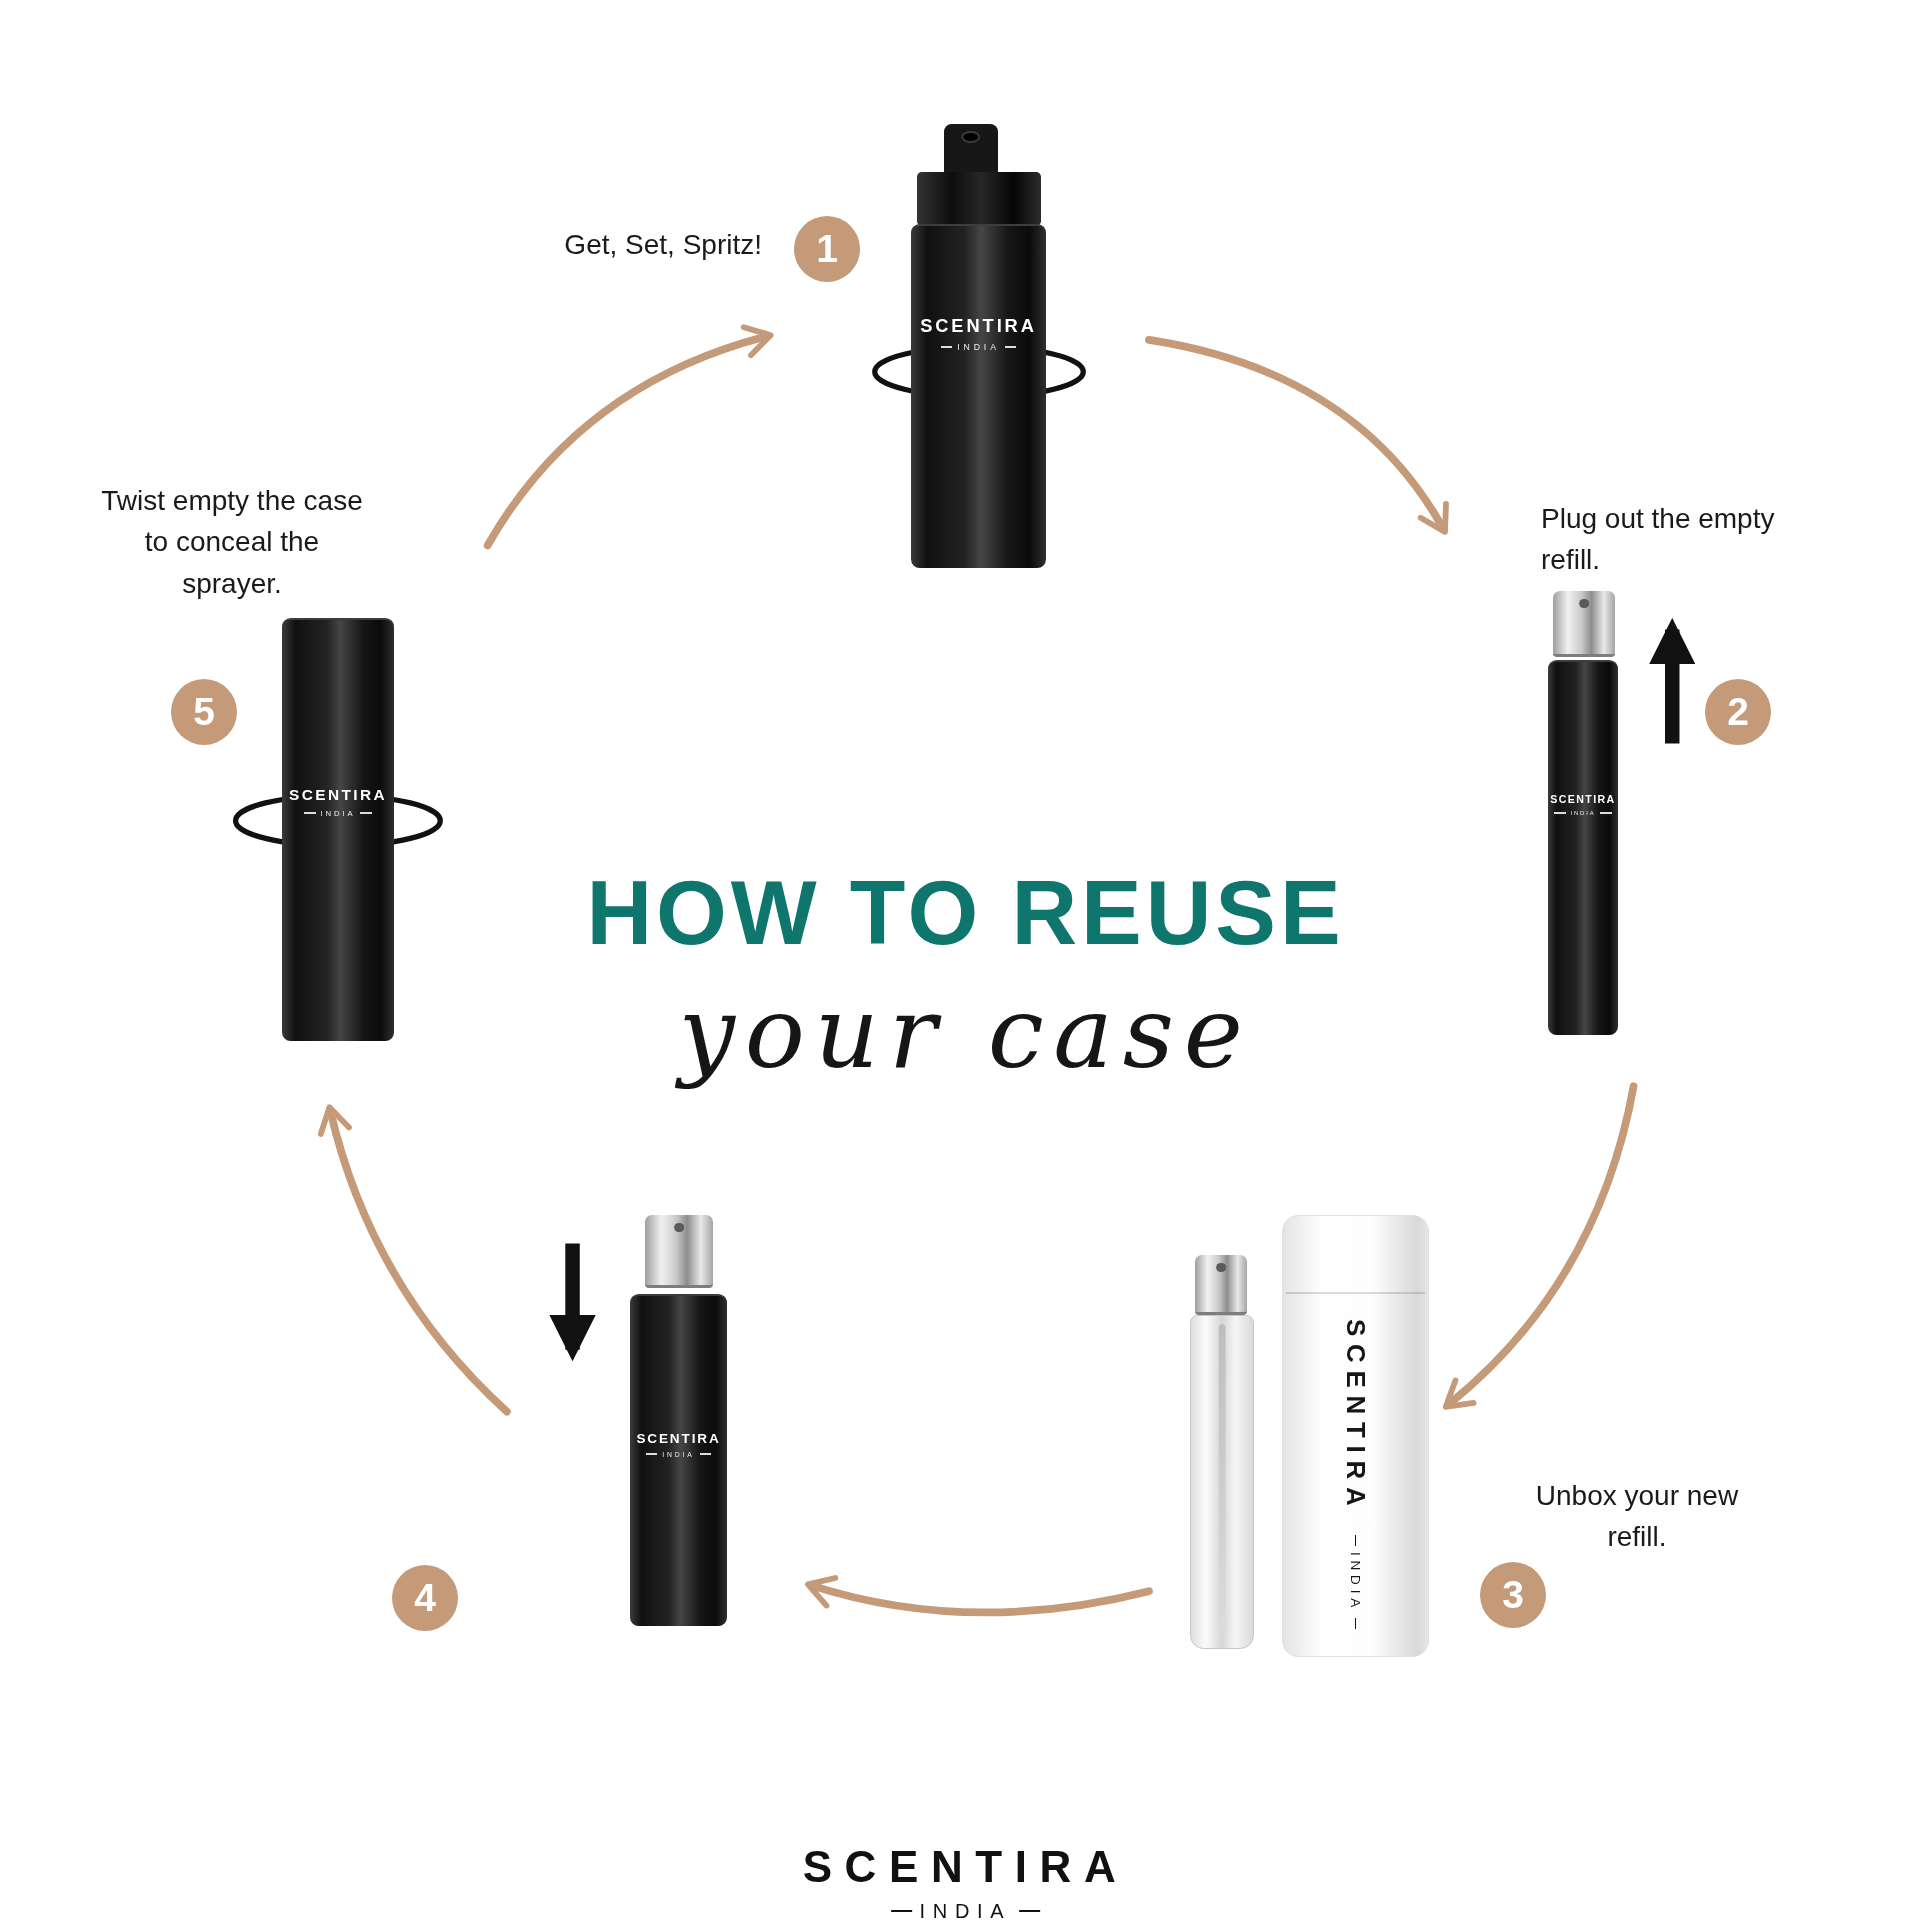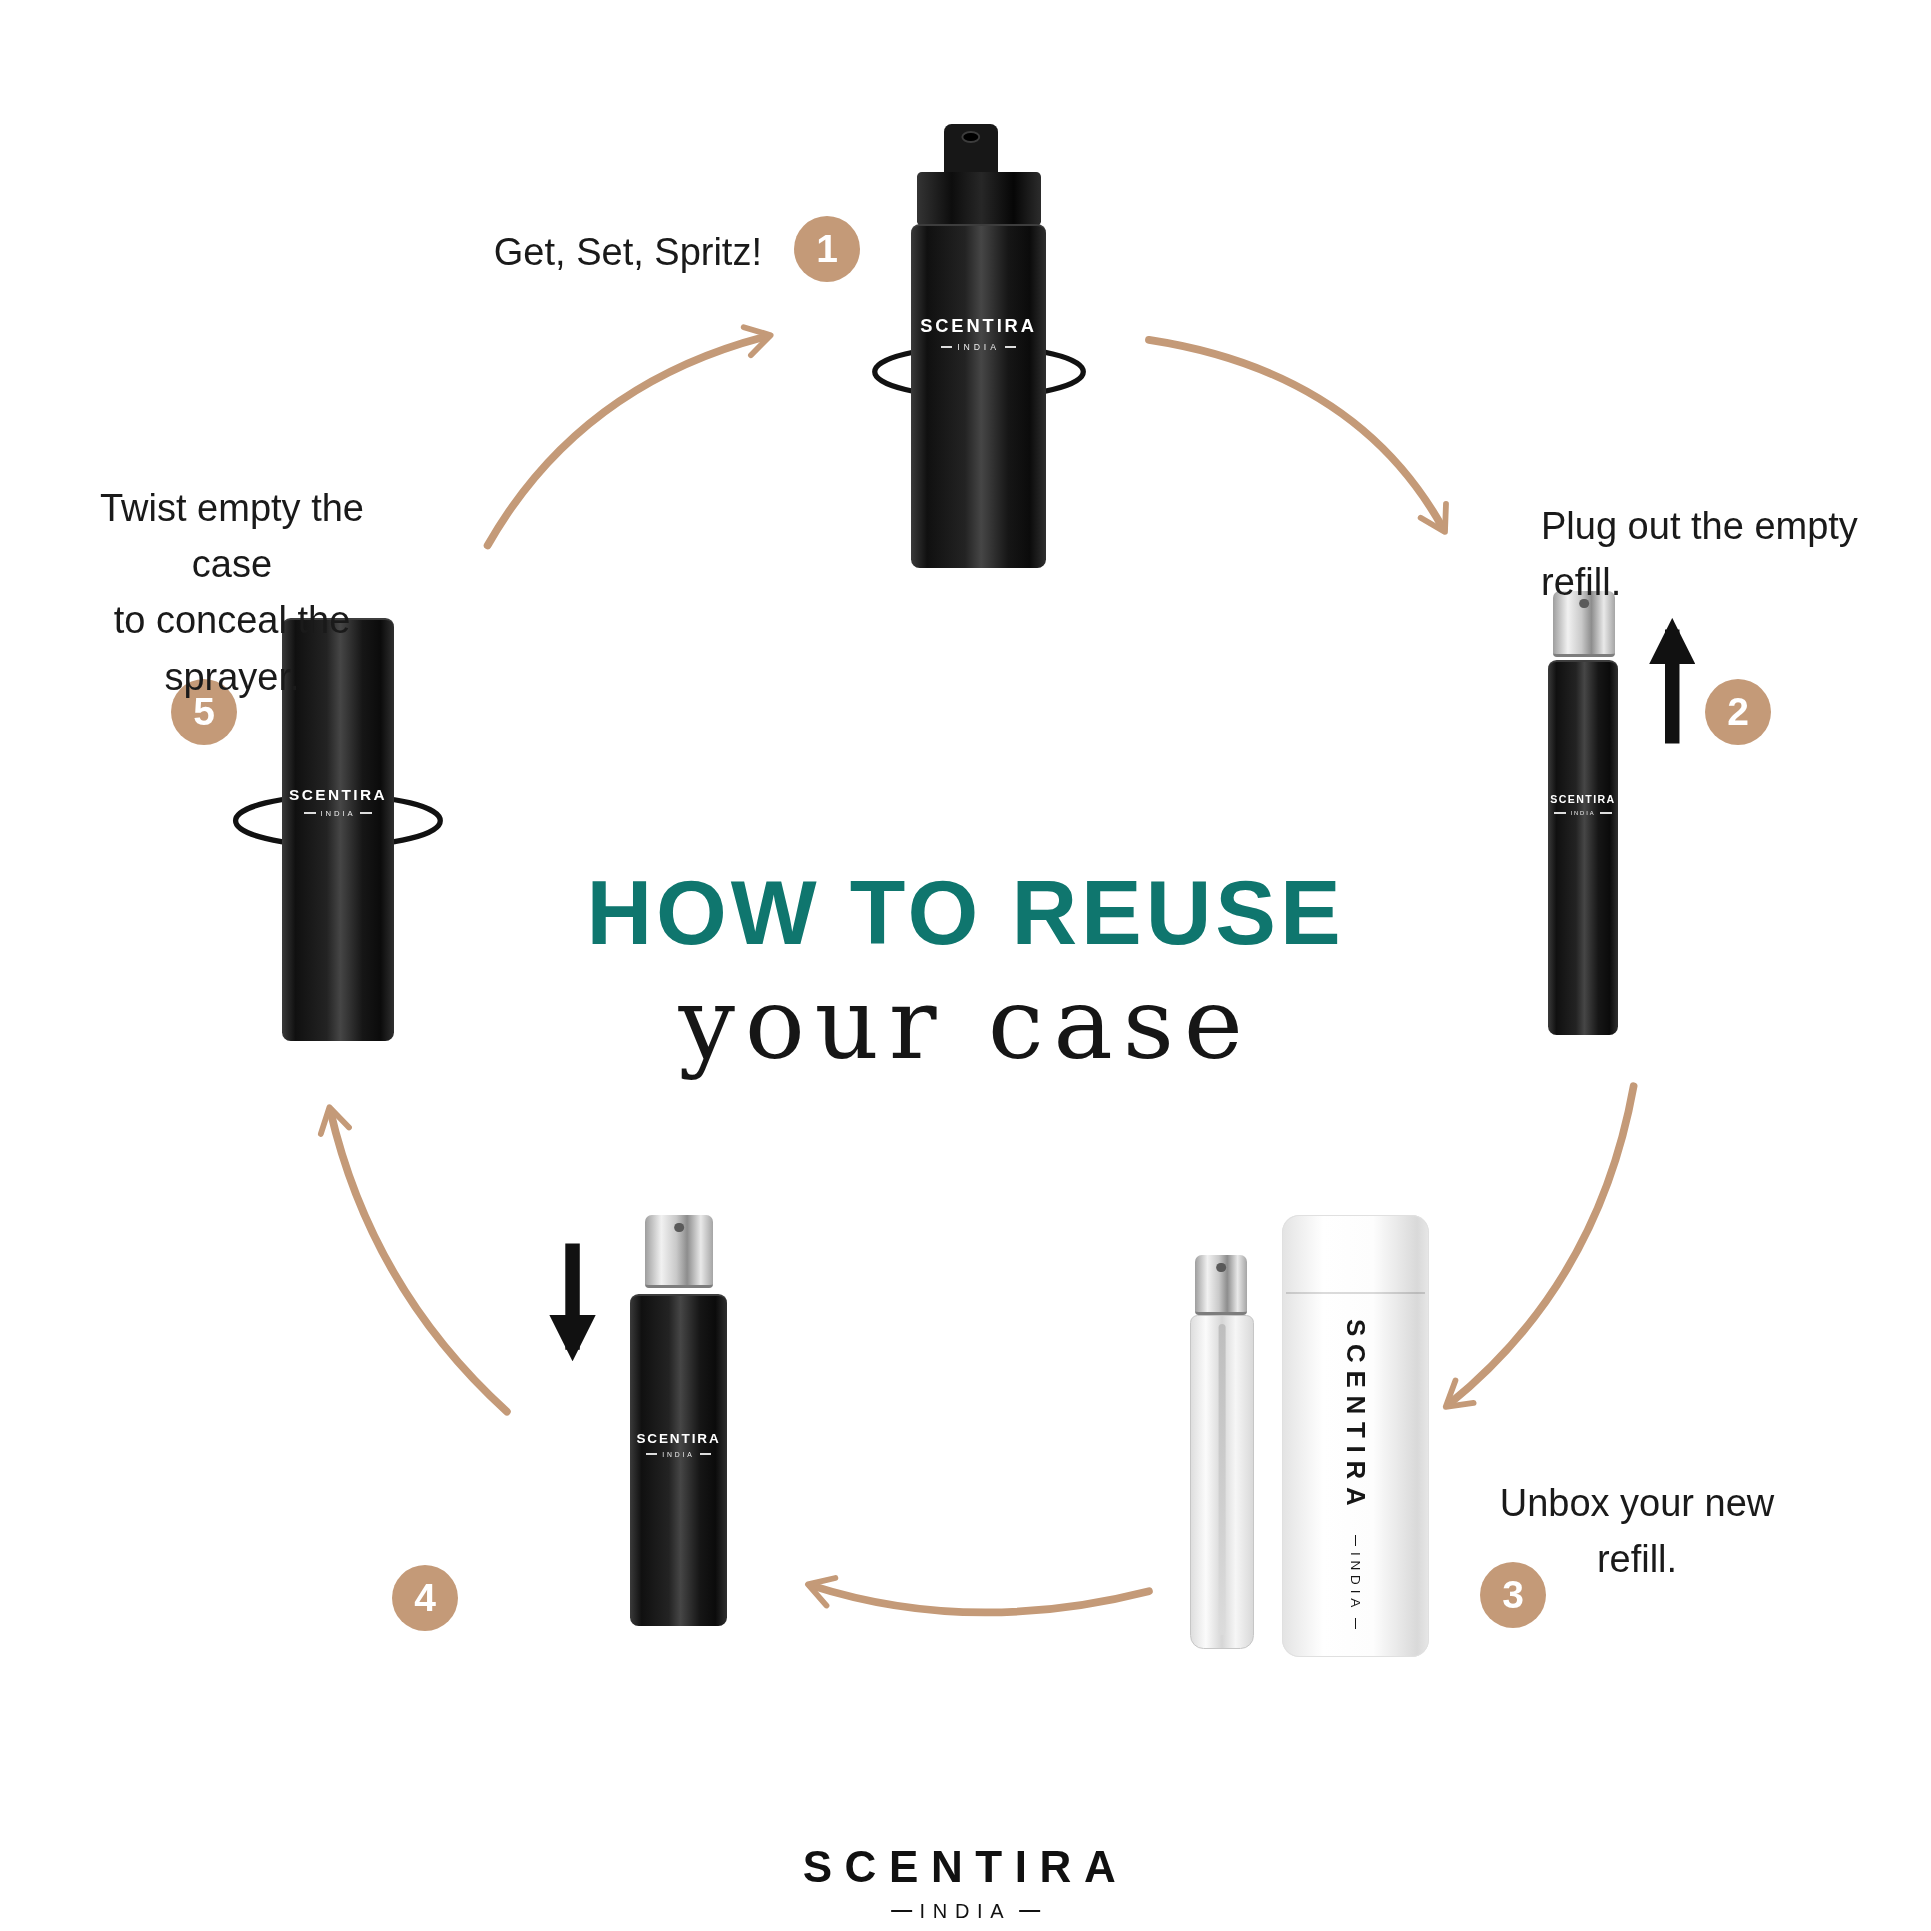--- a/index.html
+++ b/index.html
@@ -1,26 +1,26 @@
 <!DOCTYPE html>
 <html><head>
 <meta charset="utf-8">
 <style>
   * { margin:0; padding:0; box-sizing:border-box; }
   html,body { width:1931px; height:1931px; background:#ffffff; font-family:"Liberation Sans", sans-serif; color:#1a1a1a; }
   .canvas { position:relative; width:1931px; height:1931px; background:#fff; overflow:hidden; }
   .abs { position:absolute; }
 
   
-  .caption { position:absolute; font-size:38px; line-height:1.48; color:#1a1a1a; white-space:pre-line; }
+  .caption { position:absolute; font-size:28px; line-height:1.48; color:#1a1a1a; white-space:pre-line; }
   .justify { text-align:justify; text-align-last:justify; }
 
   .title-block { position:absolute; left:50%; top:861px; transform:translateX(-50%); text-align:center; width:1159px; }
   .title-main { font-size:91px; font-weight:800; letter-spacing:3.9px; color:#0f766e; }
-  .title-script { font-family:"DejaVu Serif", serif; font-size:100px; letter-spacing:9.7px; color:#161616; margin-top:0; }
+  .title-script { font-family:"DejaVu Serif", serif; font-style:italic; font-size:100px; letter-spacing:9.7px; color:#161616; margin-top:9px; }
 
   .badge { position:absolute; width:66px; height:66px; border-radius:50%; background:#c49a78; color:#fff;
            font-weight:bold; font-size:39px; display:flex; align-items:center; justify-content:center; }
 
   
   .bottle-body { position:absolute; border-radius:8.7px;
      background:linear-gradient(90deg,#3a3a3a 0%,#101010 12%,#232323 40%,#464646 52%,#161616 72%,#0b0b0b 88%,#2f2f2f 100%);
      border-top:2.9px solid #3d3d3d; }
   .bottle-label { position:absolute; left:0; right:0; text-align:center; color:#fff; }
   .bl-name { display:block; font-weight:600; }

